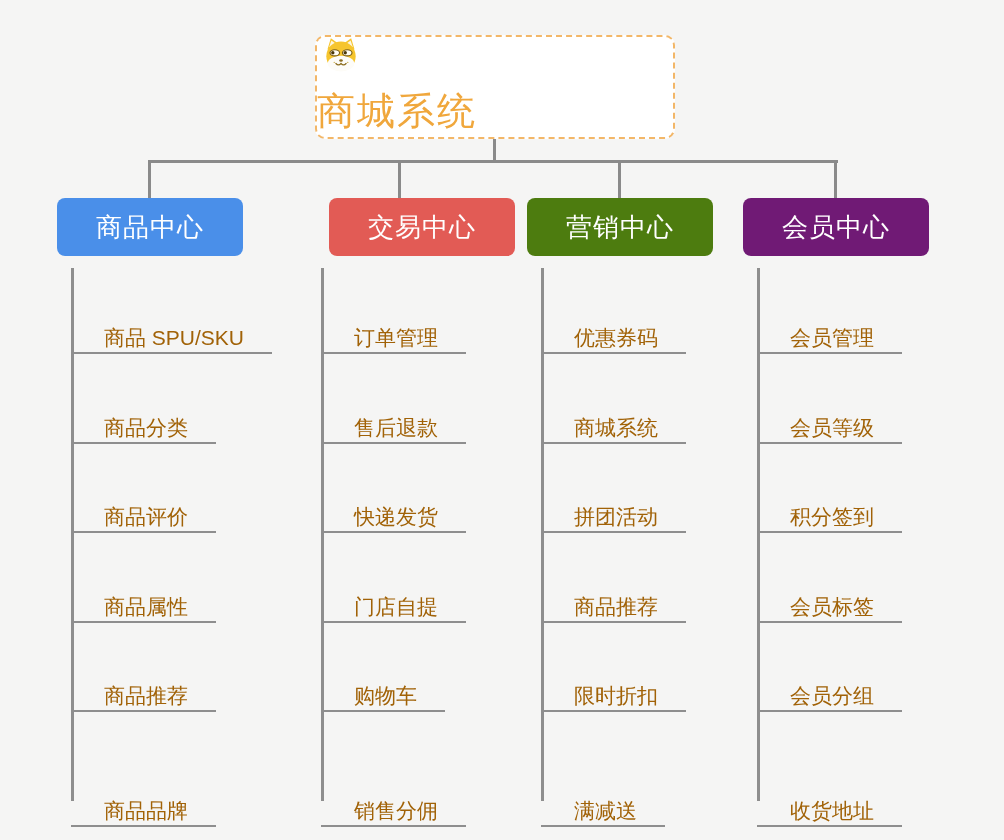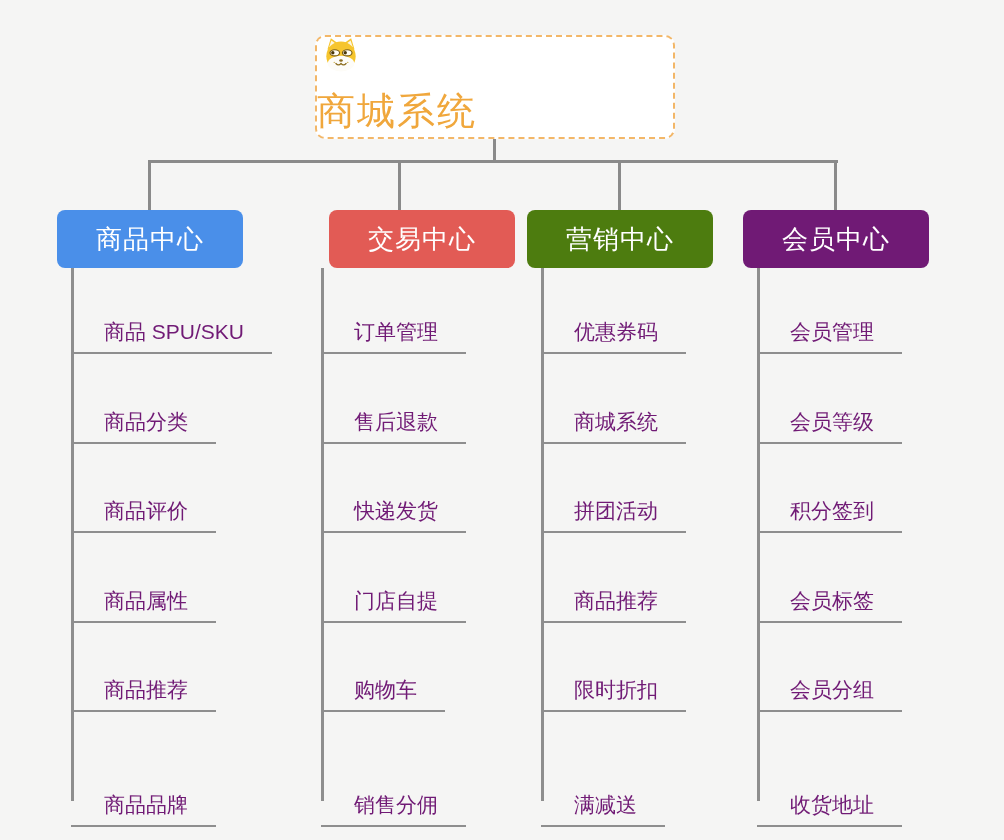--- a/index.html
+++ b/index.html
@@ -25,37 +25,37 @@
     position:absolute;left:315px;top:35px;width:360px;height:104px;
     background:#ffffff;border:2px dashed #f3b768;border-radius:10px;
     box-sizing:border-box;
     display:flex;align-items:flex-start;justify-content:center;gap:14px;flex-direction:column;
   }
   .root-title{font-size:38px;color:#f0a73c;letter-spacing:2px;white-space:nowrap;}
   .root-icon{width:48px;height:46px;display:block;}
 
   
   .branch{
-    position:absolute;top:210px;width:186px;height:58px;border-radius:8px;
+    position:absolute;top:198px;width:186px;height:58px;border-radius:8px;
     display:flex;align-items:center;justify-content:center;
     color:#ffffff;font-size:26px;letter-spacing:1px;white-space:nowrap;
   }
   .branch.b0{left:57px;background:#4a8fe9;}
   .branch.b1{left:307px;background:#e25b55;margin-left:22px;}
   .branch.b2{left:527px;background:#4d7c0f;}
   .branch.b3{left:743px;background:#701a75;}
 
   
   .item{
     position:absolute;
     height:40px;box-sizing:border-box;
     border-bottom:2px solid #8e8e8e;
-    padding:0 28px 6px 33px;
+    padding:0 28px 0 33px;
     display:flex;align-items:flex-end;
-    font-size:21px;color:#701a75;white-space:nowrap;
+    font-size:21px;color:#a16207;white-space:nowrap;
     width:max-content;
   }
   .col0 .item{left:71px}.col1 .item{left:321px}.col2 .item{left:541px}.col3 .item{left:757px}
   .r0{top:314px}.r1{top:404px}.r2{top:493px}.r3{top:583px}.r4{top:672px}.r5{top:787px}
 </style>
 </head>
 <body>
 
 <div class="stage">
 

